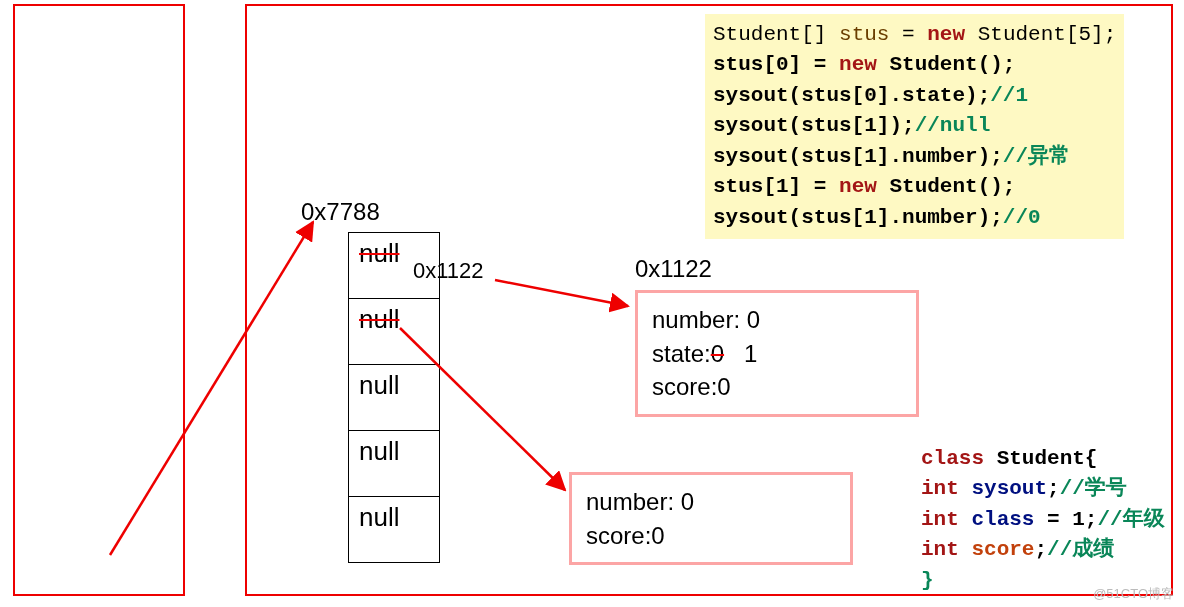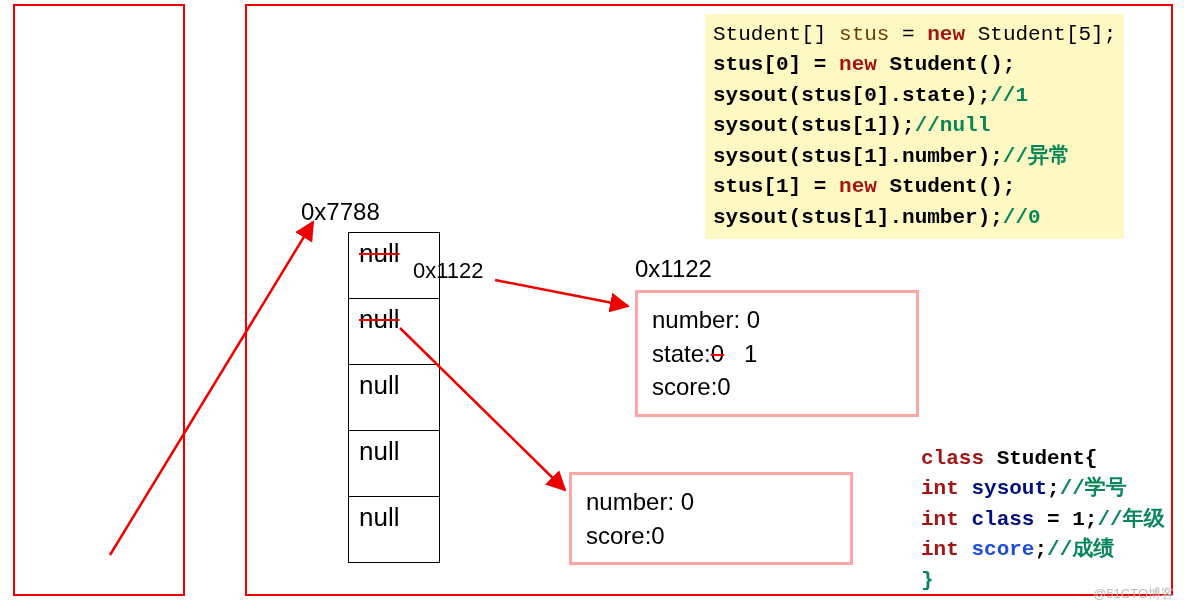--- a/index.html
+++ b/index.html
@@ -53,21 +53,21 @@
 <span style="color:#000">stus[0] = </span><span style="color:#a31515">new</span><span style="color:#000"> Student();</span>
 <span style="color:#000">sysout(stus[0].state);</span><span style="color:#098658">//1</span>
 <span style="color:#000">sysout(stus[1]);</span><span style="color:#098658">//null</span>
 <span style="color:#000">sysout(stus[1].number);</span><span style="color:#098658">//异常</span>
 <span style="color:#000">stus[1] = </span><span style="color:#a31515">new</span><span style="color:#000"> Student();</span>
 <span style="color:#000">sysout(stus[1].number);</span><span style="color:#098658">//0</span></div>
 
 <div class="code code2" style="left:913px;top:438px"><span style="color:#a31515">class</span><span style="color:#000"> </span><span style="color:#000">Student{</span>
 <span style="color:#a31515">int</span><span style="color:#000"> </span><span style="color:#001080">sysout</span><span style="color:#000">;</span><span style="color:#098658">//学号</span>
 <span style="color:#a31515">int</span><span style="color:#000"> </span><span style="color:#001080">class</span><span style="color:#000"> = 1;</span><span style="color:#098658">//年级</span>
-<span style="color:#a31515">int</span><span style="color:#000"> </span><span style="color:#1d4ed8">score</span><span style="color:#000">;</span><span style="color:#098658">//成绩</span>
+<span style="color:#a31515">int</span><span style="color:#000"> </span><span style="color:#c2410c">score</span><span style="color:#000">;</span><span style="color:#098658">//成绩</span>
 <span style="color:#098658">}</span></div>
 
 <svg id="arrows" width="1184" height="607">
   <defs>
     <marker id="ah" viewBox="0 0 10 10" refX="9" refY="5" markerWidth="8" markerHeight="8" orient="auto-start-reverse">
       <path d="M0,0 L10,5 L0,10 z" fill="#e00"></path>
     </marker>
   </defs>
 
   <line x1="110" y1="555" x2="313" y2="222" stroke="#e00" stroke-width="2.5" marker-end="url(#ah)"></line>

